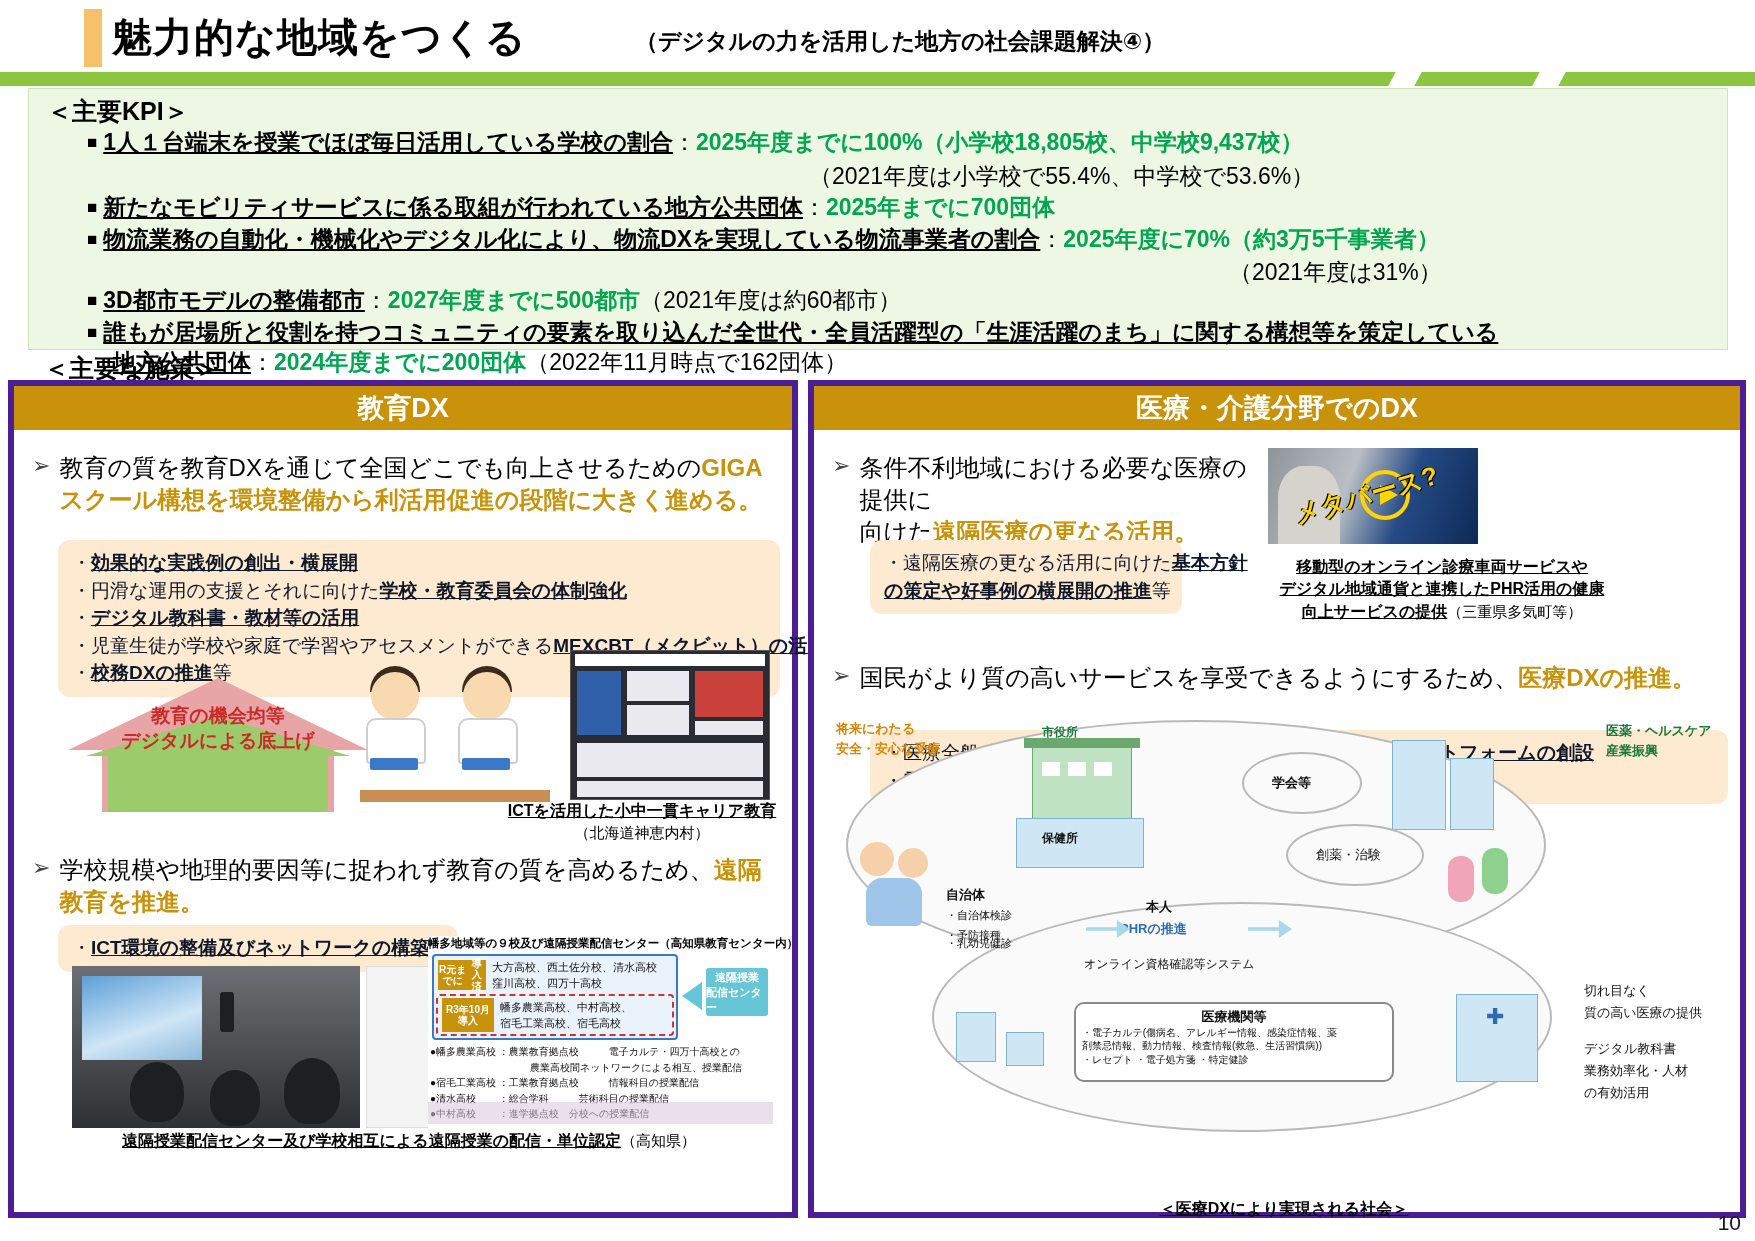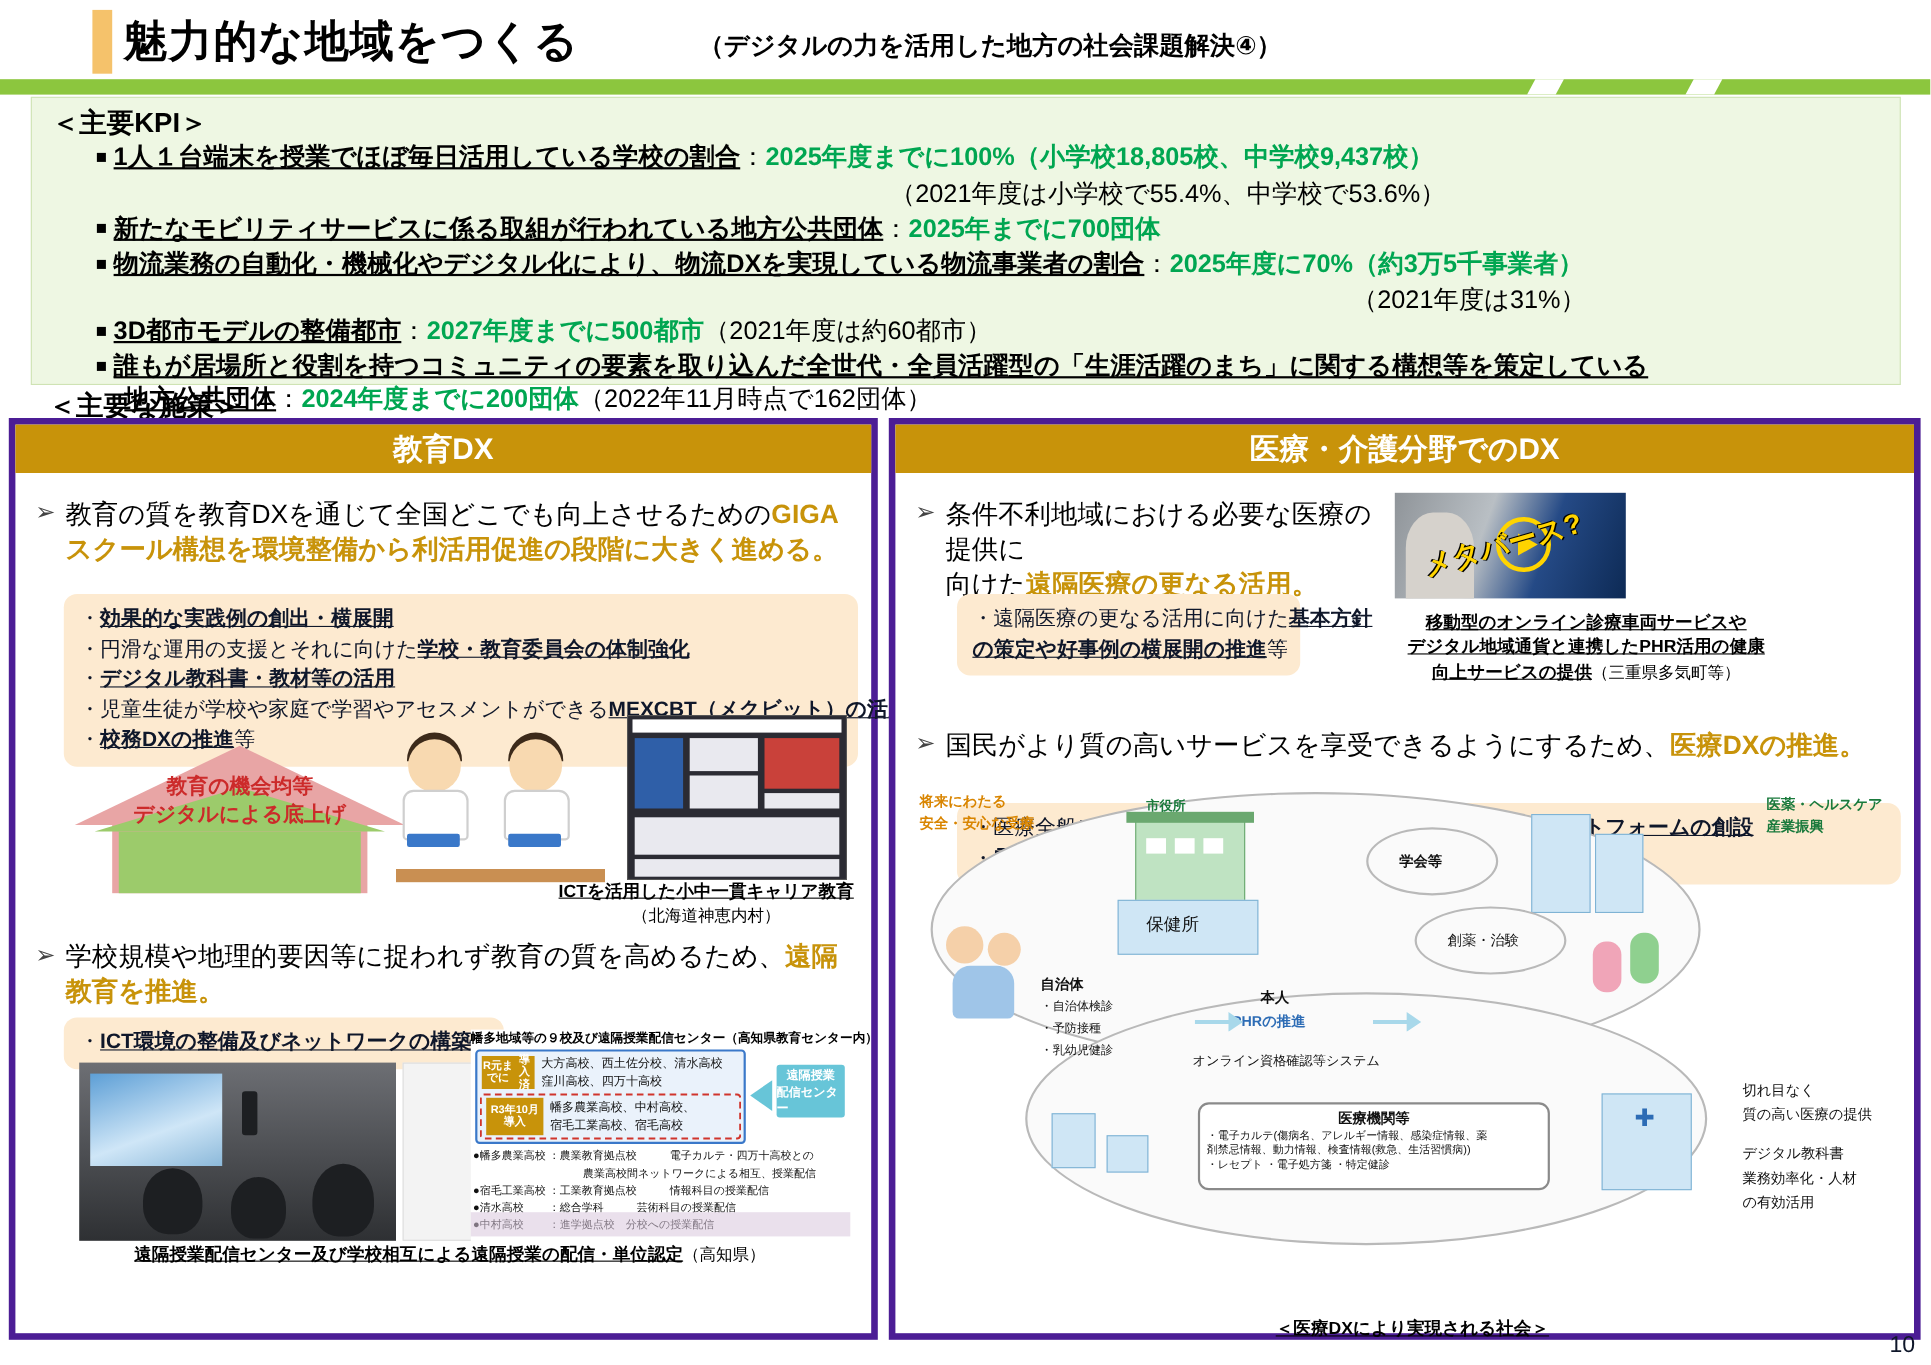--- a/index.html
+++ b/index.html
@@ -386,26 +386,26 @@
     <div class="dx-label gr2" style="left:770px; top:36px;">産業振興</div>
 
     <div class="dx-bldg green" style="left:196px; top:40px; width:100px; height:74px;"></div>
     <div class="dx-roof" style="left:188px; top:32px; width:116px; height:10px;"></div>
     <div class="dx-label" style="left:206px; top:18px; font-size:12px; font-weight:bold; color:#1a7a3c;">市役所</div>
     <div class="dx-win" style="left:206px; top:56px; width:18px; height:14px;"></div>
     <div class="dx-win" style="left:232px; top:56px; width:18px; height:14px;"></div>
     <div class="dx-win" style="left:258px; top:56px; width:18px; height:14px;"></div>
 
     <div class="dx-bldg" style="left:180px; top:112px; width:128px; height:50px;"></div>
-    <div class="dx-label" style="left:206px; top:124px; font-size:16px; font-weight:normal;">保健所</div>
+    <div class="dx-label" style="left:206px; top:124px; font-size:12px; font-weight:bold;">保健所</div>
 
     <div class="dx-label" style="left:110px; top:180px; font-size:13px; font-weight:bold;">自治体</div>
     <div class="dx-label" style="left:110px; top:202px; font-size:11px;">・自治体検診</div>
     <div class="dx-label" style="left:110px; top:222px; font-size:11px;">・予防接種</div>
-    <div class="dx-label" style="left:110px; top:242px; font-size:11px;text-align:center;">・乳幼児健診</div>
+    <div class="dx-label" style="left:110px; top:230px; font-size:11px;text-align:center;">・乳幼児健診</div>
 
     <div class="dx-person" style="left:24px; top:136px; width:34px; height:34px; background:#f5d0a9;"></div>
     <div class="dx-person" style="left:62px; top:142px; width:30px; height:30px; background:#f5d0a9;"></div>
     <div class="dx-person" style="left:30px; top:172px; width:56px; height:48px; background:#9fc5e8; border-radius:16px 16px 6px 6px;"></div>
 
     <div class="dx-ell" style="left:406px; top:46px; width:120px; height:62px;"></div>
     <div class="dx-label" style="left:436px; top:68px; font-size:13px; font-weight:bold;">学会等</div>
     <div class="dx-bldg" style="left:556px; top:34px; width:54px; height:90px;"></div>
     <div class="dx-bldg" style="left:614px; top:52px; width:44px; height:72px;"></div>
 
@@ -415,21 +415,21 @@
     <div class="dx-person" style="left:612px; top:150px; width:26px; height:46px; background:#f0a5b8; border-radius:12px;"></div>
     <div class="dx-person" style="left:646px; top:142px; width:26px; height:46px; background:#8fd08f; border-radius:12px;"></div>
 
     <div class="dx-label" style="left:310px; top:192px; font-size:13px; font-weight:bold;">本人</div>
     <div class="dx-label" style="left:284px; top:214px; font-size:13px; font-weight:bold; color:#2d6cb5;">PHRの推進</div>
     <div class="dx-label" style="left:248px; top:250px; font-size:12px;">オンライン資格確認等システム</div>
 
     <div class="dx-arrow" style="left:250px; top:214px; width:44px; height:18px; clip-path:polygon(0 40%,70% 40%,70% 0,100% 50%,70% 100%,70% 60%,0 60%);"></div>
     <div class="dx-arrow" style="left:412px; top:214px; width:44px; height:18px; clip-path:polygon(0 40%,70% 40%,70% 0,100% 50%,70% 100%,70% 60%,0 60%);"></div>
 
-    <div class="dx-box2" style="left:238px; top:296px; width:320px; height:80px;margin-left:15px;">
+    <div class="dx-box2" style="left:238px; top:296px; width:320px; height:80px;">
       <div style="text-align:center; font-size:13px; font-weight:bold;">医療機関等</div>
       <div>・電子カルテ(傷病名、アレルギー情報、感染症情報、薬</div>
       <div>剤禁忌情報、動力情報、検査情報(救急、生活習慣病))</div>
       <div>・レセプト ・電子処方箋 ・特定健診</div>
     </div>
 
     <div class="dx-bldg" style="left:120px; top:306px; width:40px; height:50px;"></div>
     <div class="dx-bldg" style="left:170px; top:326px; width:38px; height:34px;"></div>
 
     <div class="dx-bldg" style="left:620px; top:288px; width:82px; height:88px;"></div>

